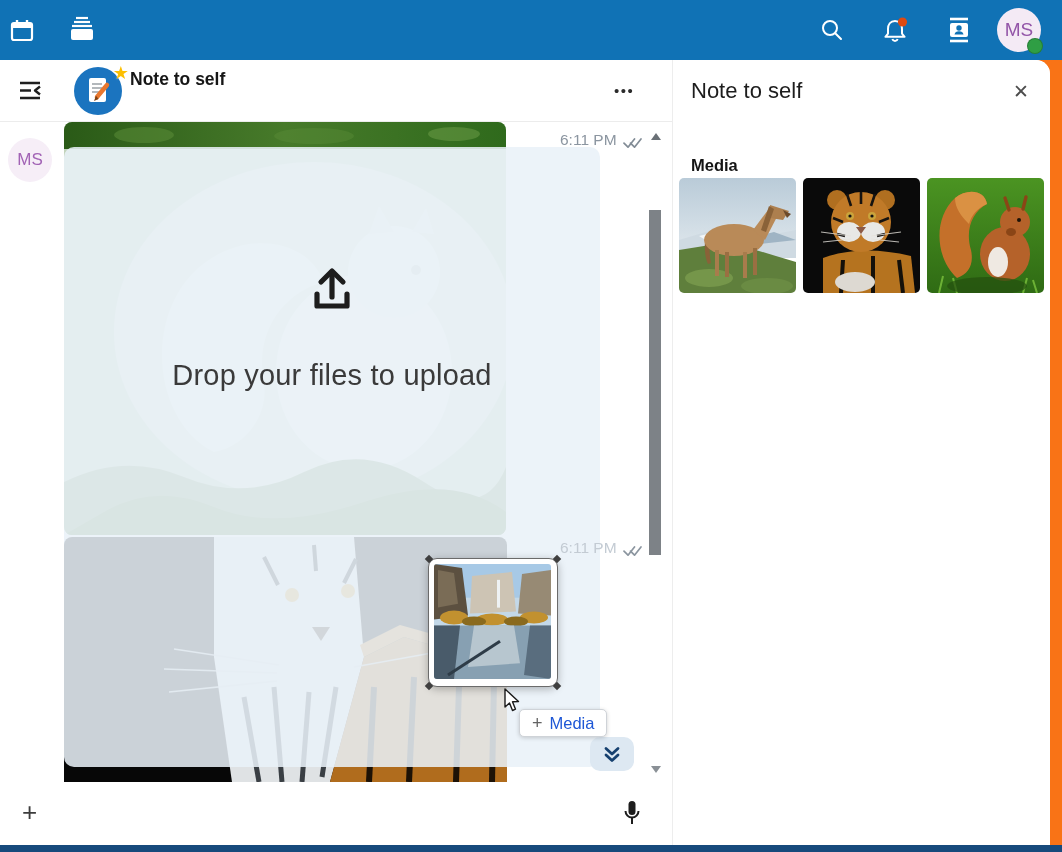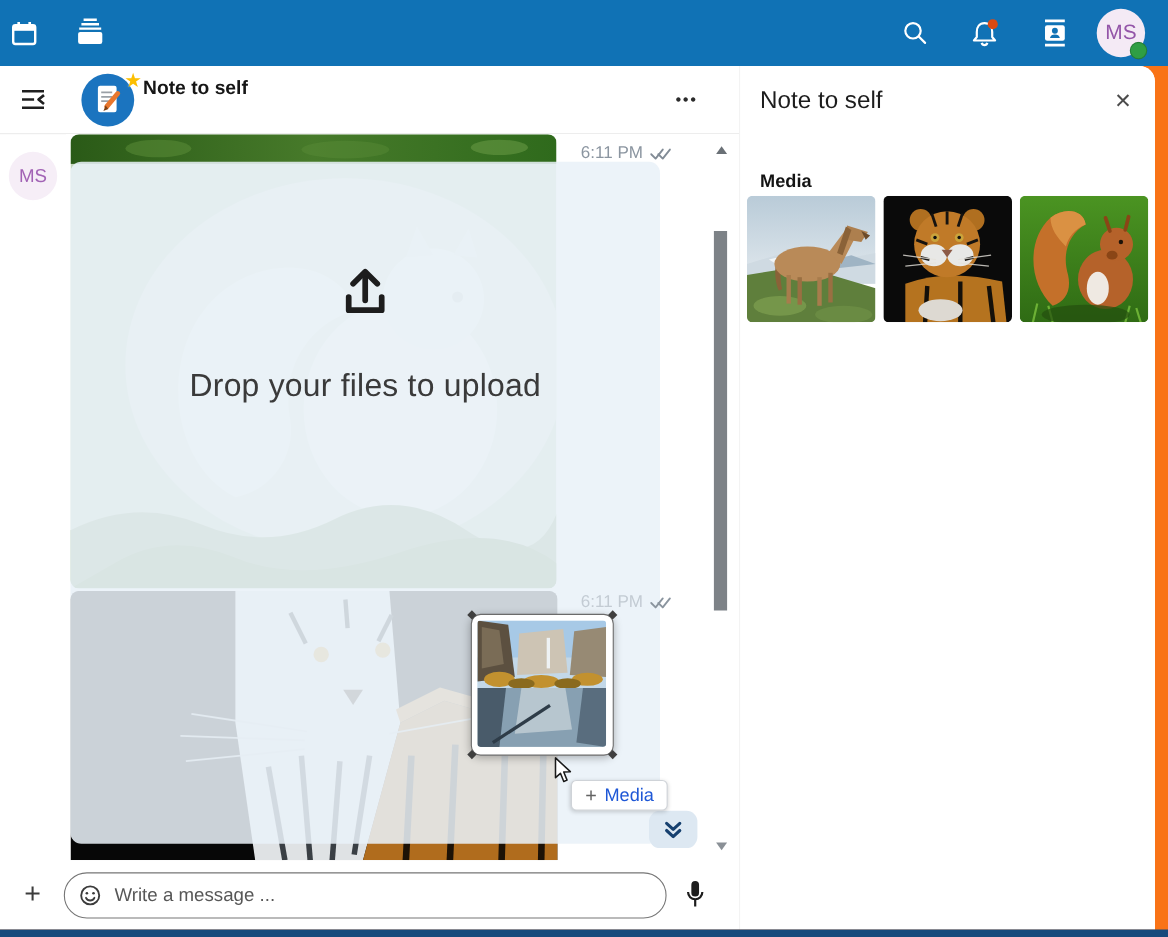--- a/index.html
+++ b/index.html
@@ -32,29 +32,29 @@
 
   .rail-avatar{position:absolute;left:8px;top:78px;width:44px;height:44px;border-radius:50%;
     background:#f6eef7;color:#a263b5;font-size:17px;display:flex;align-items:center;justify-content:center;cursor:pointer;}
 
   
   .messages{position:absolute;left:60px;top:62px;width:612px;height:663px;background:#fff;overflow:hidden;}
   .msg-img{position:absolute;overflow:hidden;border-radius:8px;cursor:pointer;}
   .msg1{left:4px;top:0;width:442px;height:413px;}
   .msg2{left:4px;top:415px;width:443px;height:245px;border-radius:8px 8px 0 0;}
   .msg-img svg{display:block;width:100%;height:100%;}
-  .ts{position:absolute;display:flex;align-items:center;gap:6px;font-size:15.5px;z-index:6;}
+  .ts{position:absolute;display:flex;align-items:flex-end;gap:6px;font-size:15.5px;z-index:6;margin-left:32px;}
   .ts1{left:468px;top:9px;color:#8b95a0;}
   .ts2{left:468px;top:417px;color:#c3cbd3;}
   .ts svg{flex:0 0 auto;}
 
   
   .drop-overlay{position:absolute;left:4px;top:25px;width:536px;height:620px;z-index:5;
     background:rgba(233,241,248,0.87);border-radius:10px;display:flex;flex-direction:column;
-    align-items:center;padding-top:92px;}
+    align-items:center;padding-top:116px;}
   .drop-text{margin-top:42px;font-size:29px;color:#3a3a3a;letter-spacing:.2px;}
 
   
   .drag-preview{position:absolute;left:368px;top:436px;width:130px;height:129px;z-index:8;
     background:#fff;border:1.5px solid #6b6b6b;border-radius:9px;padding:5px;
     box-shadow:0 2px 8px rgba(0,0,0,.28);}
   .drag-preview svg{display:block;width:117px;height:115px;border-radius:3px;}
   .notch{position:absolute;width:6px;height:6px;background:#3f3f3f;transform:rotate(45deg);}
   .n1{left:-3px;top:-3px}.n2{right:-3px;top:-3px}.n3{left:-3px;bottom:-3px}.n4{right:-3px;bottom:-3px}
 
@@ -313,31 +313,20 @@
       </div>
 
       <div class="sb-track"></div>
       <div class="sb-up"></div>
       <div class="sb-thumb"></div>
       <div class="sb-down"></div>
     </div>
 
     <div class="composer">
       <div class="add-btn">+</div>
-      <div class="input-wrap">
-        <span class="emoji-btn">
-          <svg width="20" height="20" viewBox="0 0 20 20">
-            <circle cx="10" cy="10" r="8.2" fill="none" stroke="#3c3c3c" stroke-width="1.7"></circle>
-            <circle cx="7" cy="8" r="1.2" fill="#3c3c3c"></circle>
-              <circle cx="13" cy="8" r="1.2" fill="#3c3c3c"></circle>
-            <path d="M6.2 12.2 a4.2 4.2 0 0 0 7.6 0" fill="none" stroke="#3c3c3c" stroke-width="1.7" stroke-linecap="round"></path>
-          </svg>
-        </span>
-        <input type="text" placeholder="Write a message ..." style="">
-      </div>
       <span class="mic-btn">
         <svg width="20" height="30" viewBox="0 0 20 30">
           <rect x="6.5" y="2" width="7" height="14" rx="3.5" fill="#1d1d1d"></rect>
           <path d="M3.5 12 a6.5 6.5 0 0 0 13 0" fill="none" stroke="#1d1d1d" stroke-width="2"></path>
           <line x1="10" y1="18.5" x2="10" y2="25" stroke="#1d1d1d" stroke-width="2"></line>
         </svg>
       </span>
     </div>
 
     <div class="panel">

